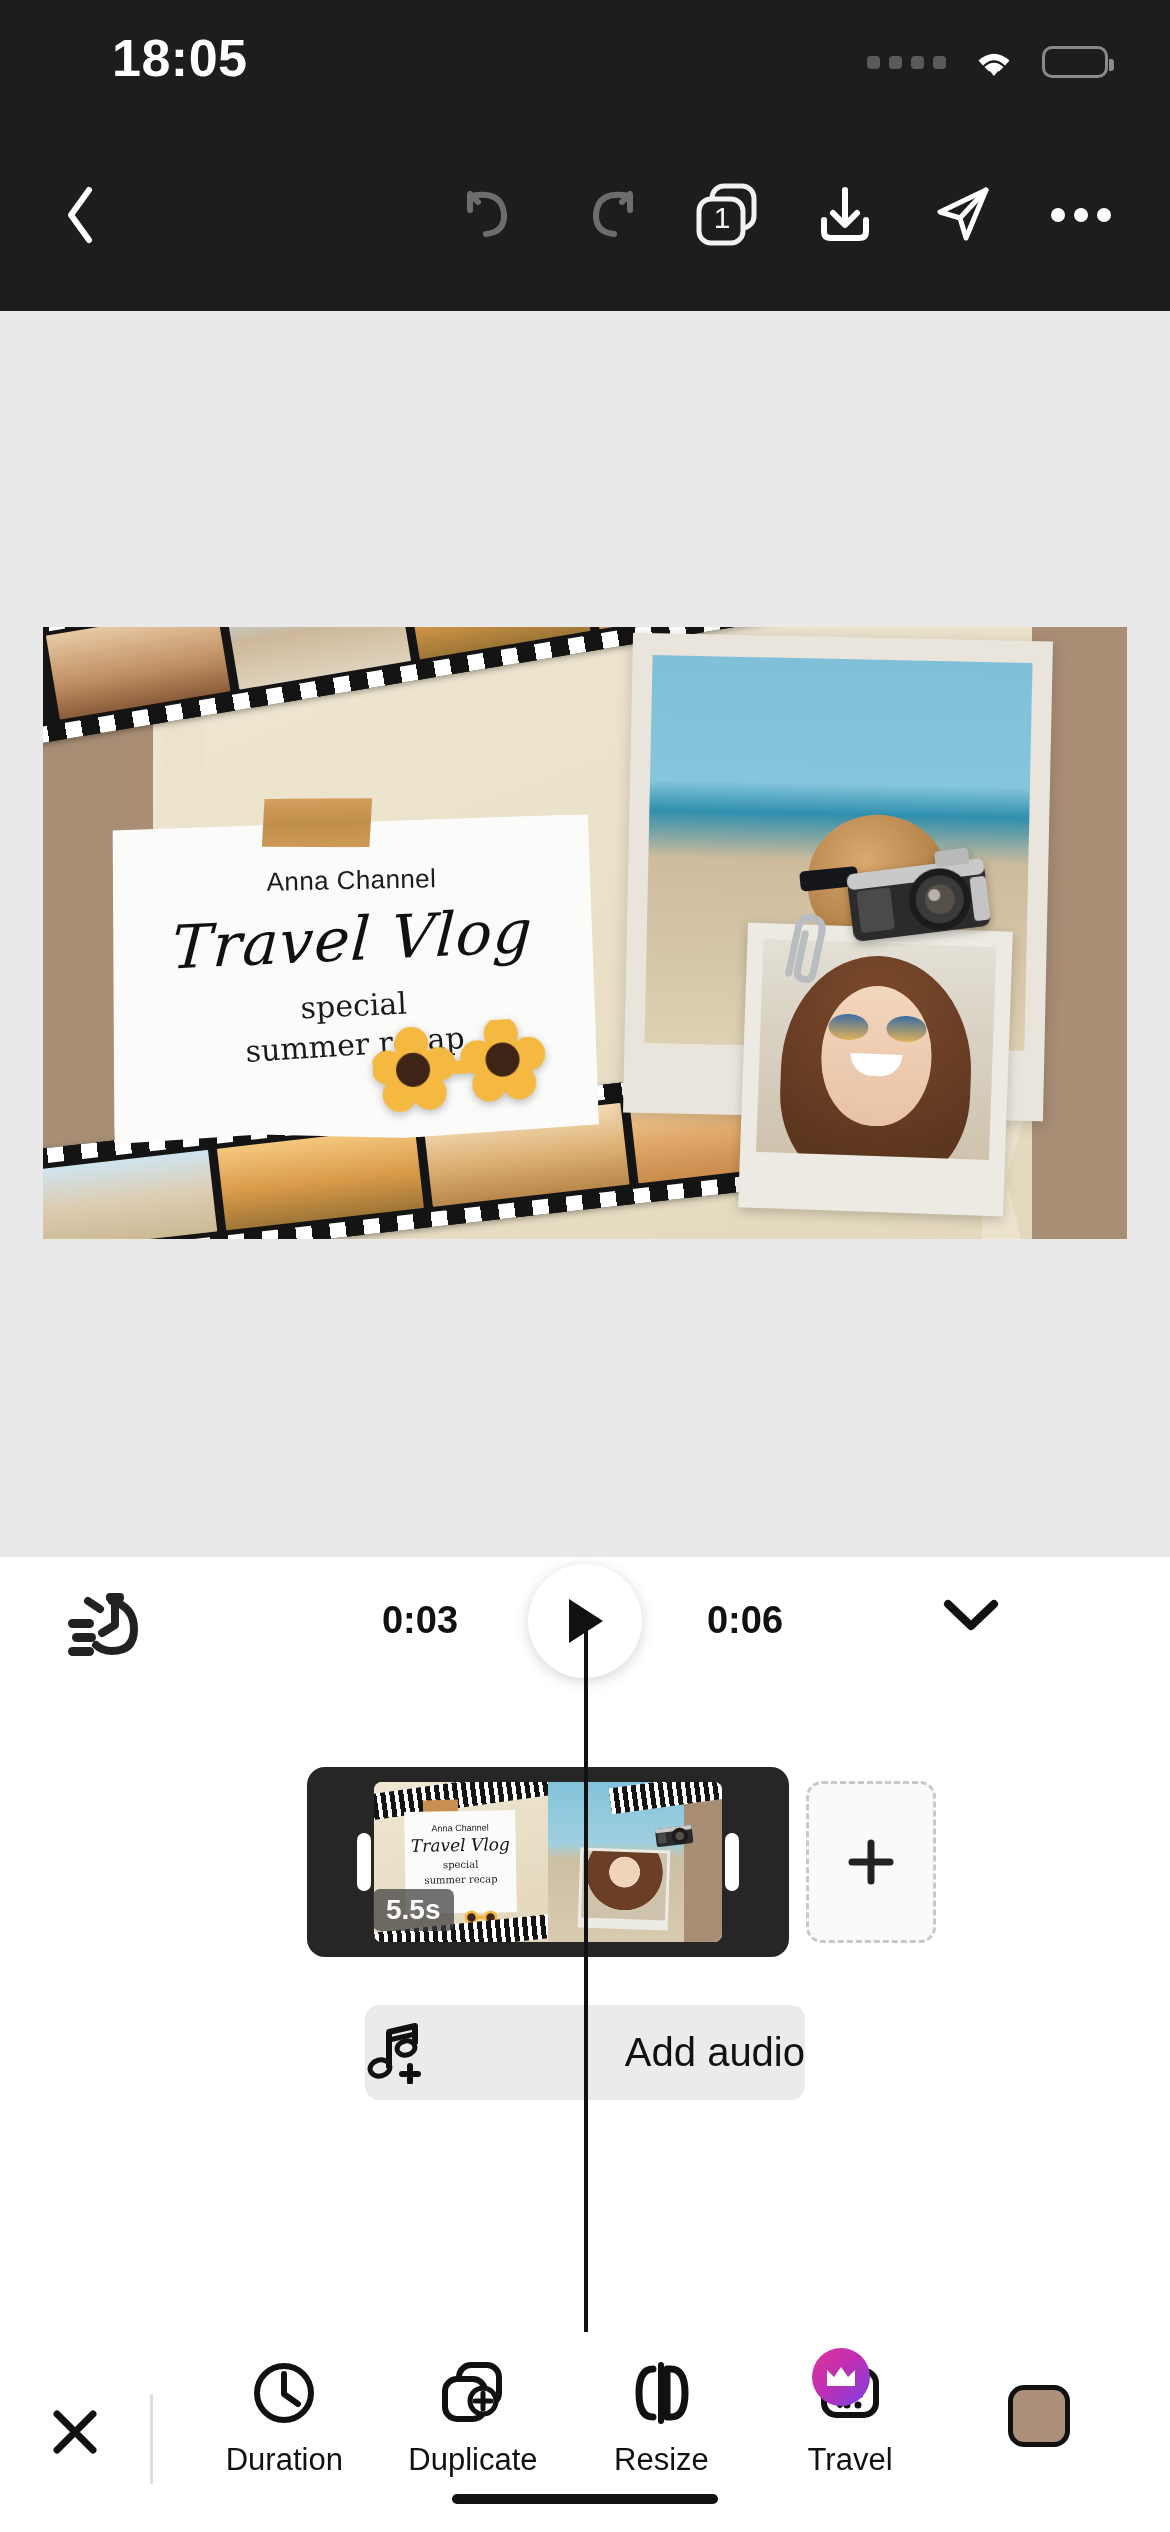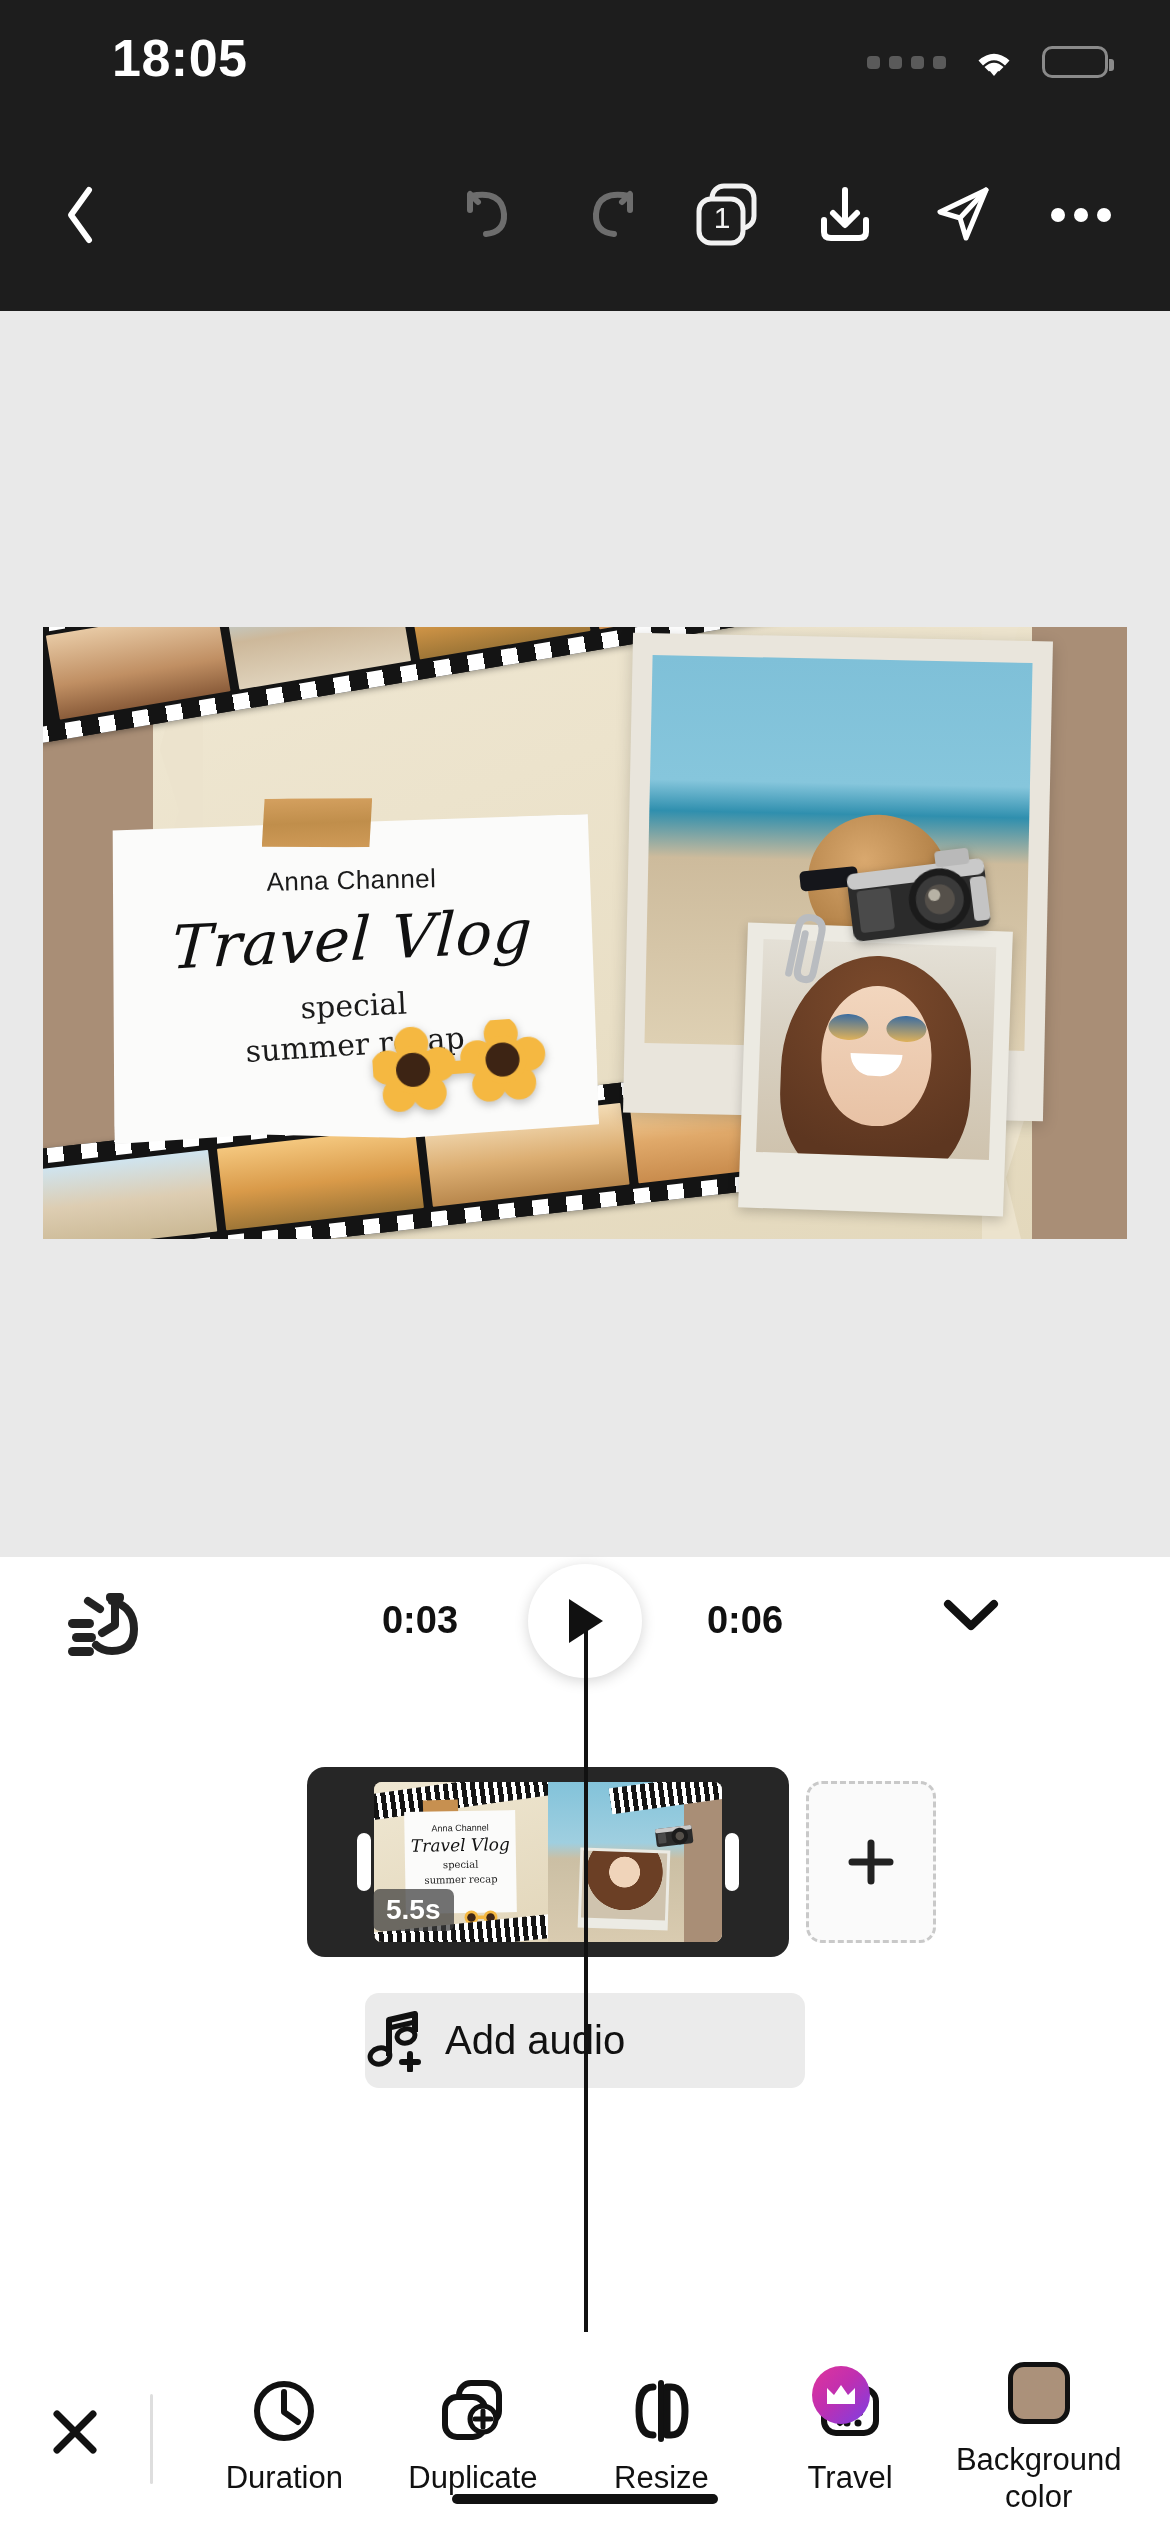--- a/index.html
+++ b/index.html
@@ -310,23 +310,23 @@
     font-size:28px; font-weight:700; z-index:3;
   }
 
   .addslide{
     position:absolute; left:806px; top:14px; width:130px; height:162px;
     border:3px dashed #c9c9c9; border-radius:16px; background:#fafafa;
     display:flex; align-items:center; justify-content:center;
   }
 
   .addaudio{
-    position:absolute; top:436px; left:365px; width:440px; height:95px;
+    position:absolute; top:448px; left:365px; width:440px; height:95px;
     background:#ebebeb; border-radius:14px;
-    display:flex; align-items:center; justify-content:flex-start; gap:18px;
+    display:flex; align-items:center; justify-content:space-between; gap:18px;
   }
   .addaudio-label{ font-size:40px; color:#111; }
 
   .playhead{
     position:absolute; left:584px; top:1627px; width:4px; height:705px;
     background:#111; z-index:9;
   }
 
   
   .bottombar{
@@ -678,19 +678,18 @@
           </svg>
         </span>
       </span>
       <span class="bb-label">Travel</span>
     </div>
 
     <div class="bb-item">
       <span class="bb-icon">
         <span class="swatch" style="background: rgb(171, 145, 122);"></span>
       </span>
-      <span class="bb-label">Background color</span>
     </div>
 
   </div>
 </div>
 
 <div class="homebar"></div>
 
 </body></html>

